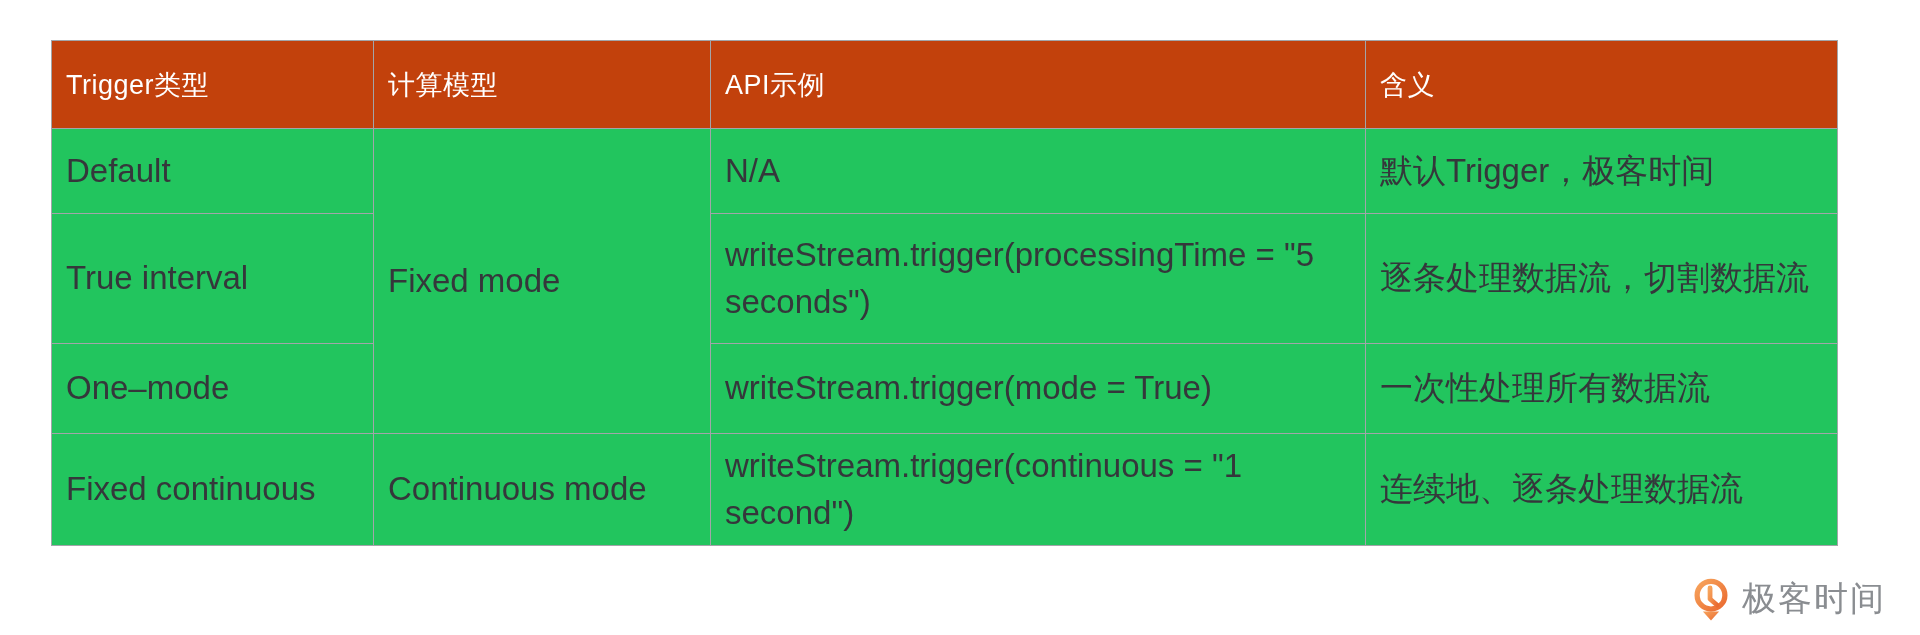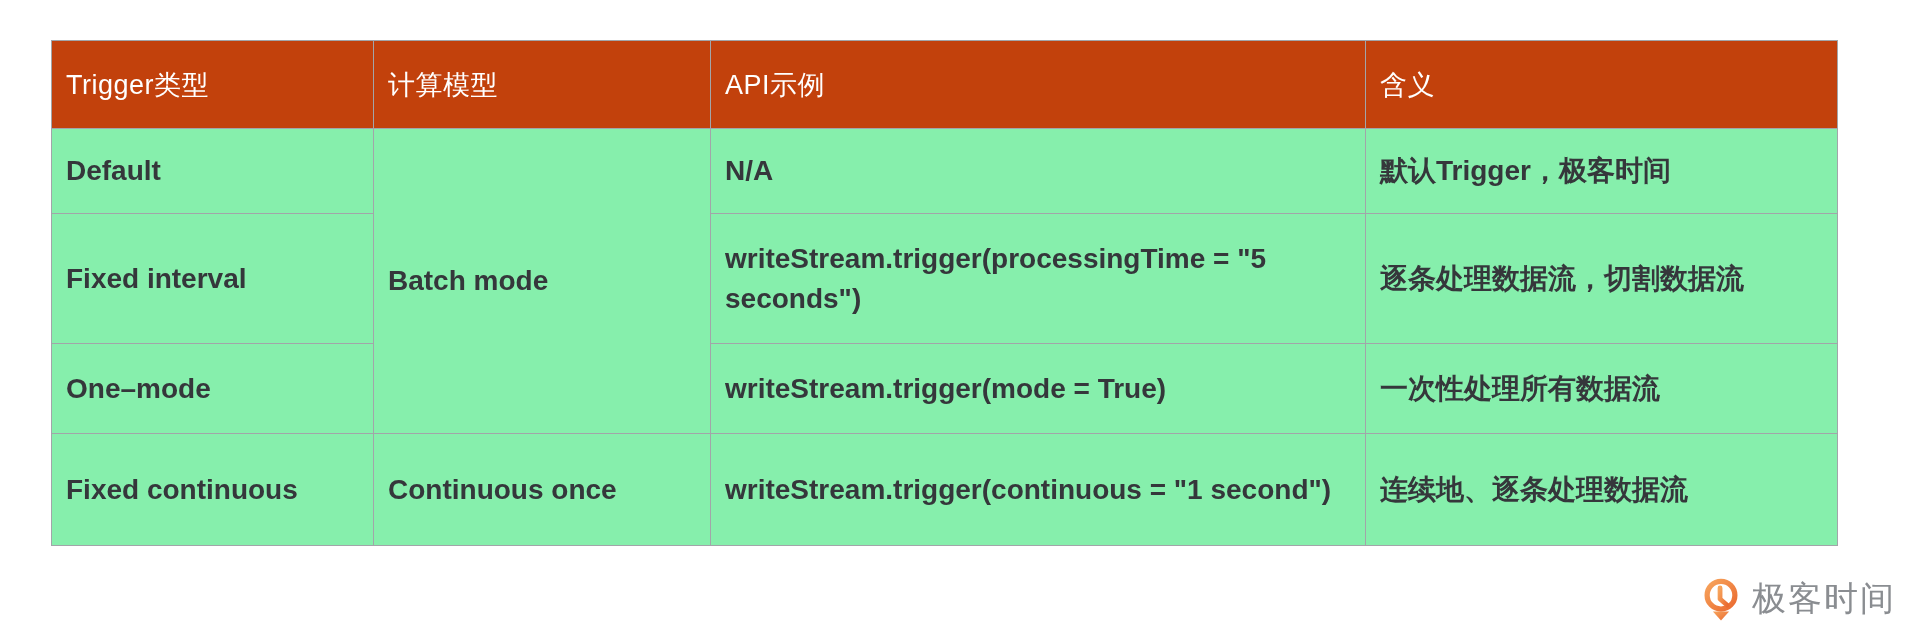--- a/index.html
+++ b/index.html
@@ -40,35 +40,35 @@
   .trigger-table thead tr { height: 88px; }
   .trigger-table thead th {
     background: #c2410c;
     color: #ffffff;
     font-size: 27px;
     font-weight: 400;
     letter-spacing: 0.5px;
   }
 
   .trigger-table tbody td {
-    background: #86efac;
+    background: #22c55e;
     color: #35373b;
-    font-size: 28px;
-    font-weight: 700;
+    font-size: 33px;
+    font-weight: 400;
     line-height: 1.42;
   }
 
   tr.row-default { height: 85px; }
   tr.row-fixed-interval { height: 130px; }
   tr.row-one-time { height: 90px; }
   tr.row-fixed-checkpoint { height: 112px; }
 
   .logo {
     position: absolute;
-    right: 24px;
+    right: 34px;
     bottom: 13px;
     display: flex;
     align-items: center;
     gap: 9px;
   }
   .logo-icon {
     width: 44px;
     height: 46px;
     display: block;
   }
@@ -92,37 +92,37 @@
     <tr>
       <th>Trigger类型</th>
       <th>计算模型</th>
       <th>API示例</th>
       <th>含义</th>
     </tr>
   </thead>
   <tbody>
     <tr class="row-default">
       <td>Default</td>
-      <td rowspan="3">Batch mode</td>
+      <td rowspan="3">Fixed mode</td>
       <td>N/A</td>
       <td>默认Trigger，极客时间</td>
     </tr>
     <tr class="row-fixed-interval">
-      <td>Fixed interval</td>
+      <td>True interval</td>
       <td>writeStream.trigger(processingTime = "5 seconds")</td>
       <td>逐条处理数据流，切割数据流</td>
     </tr>
     <tr class="row-one-time">
       <td>One–mode</td>
       <td>writeStream.trigger(mode = True)</td>
       <td>一次性处理所有数据流</td>
     </tr>
     <tr class="row-fixed-checkpoint">
       <td>Fixed continuous</td>
-      <td>Continuous once</td>
+      <td>Continuous mode</td>
       <td>writeStream.trigger(continuous = "1 second")</td>
       <td>连续地、逐条处理数据流</td>
     </tr>
   </tbody>
 </table>
 
 <div class="logo">
   <svg class="logo-icon" viewBox="0 0 46 48" xmlns="http://www.w3.org/2000/svg">
     <defs>
       <linearGradient id="gkgrad" x1="0" y1="0" x2="1" y2="1">

